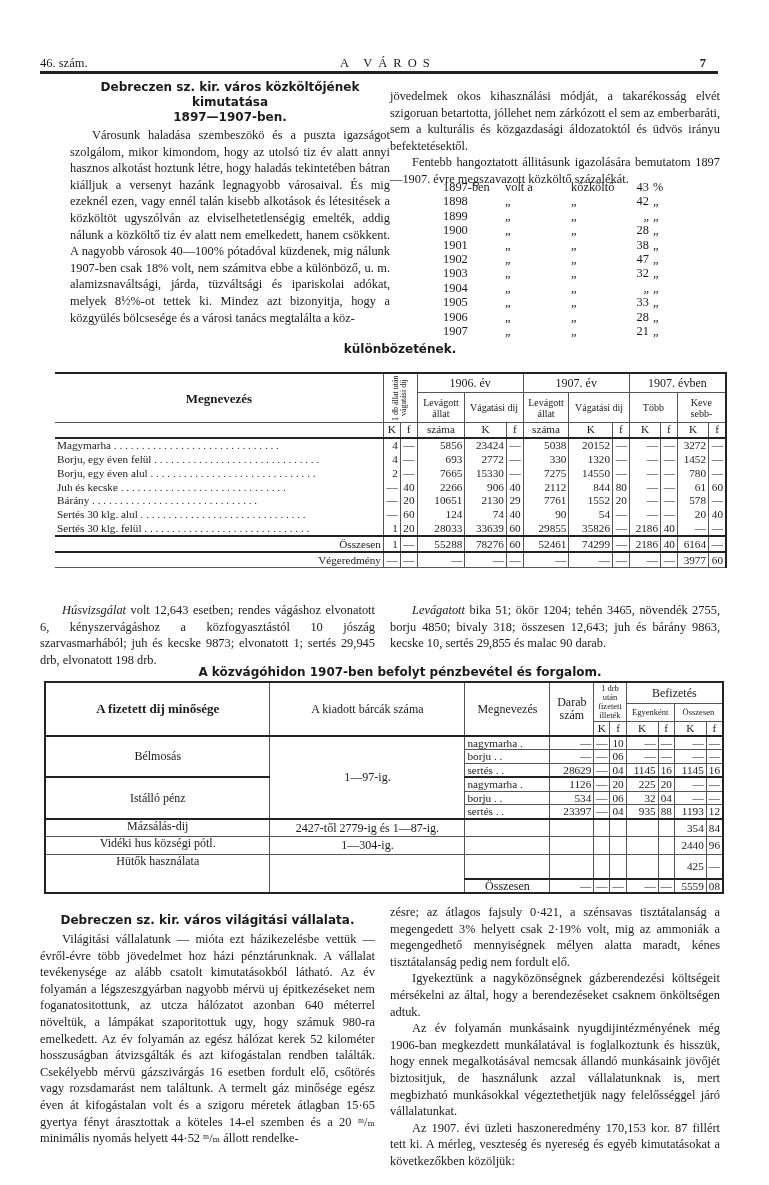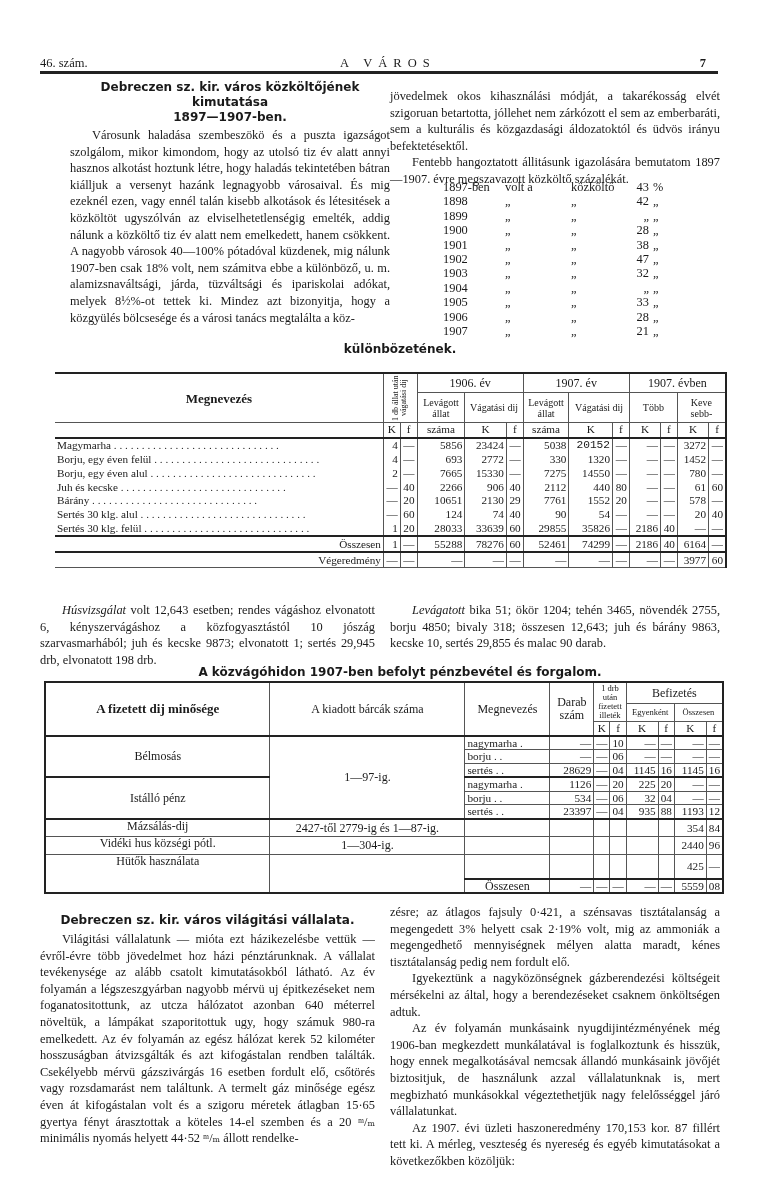--- a/index.html
+++ b/index.html
@@ -194,21 +194,21 @@
     </tbody>
       <tbody id="t1body">
         <tr>
           <td class="lbl" style="border-left: none; border-top: 2.5px solid rgb(34, 34, 34); border-bottom: none;">Magymarha  .  .  .  .  .  .  .  .  .  .  .  .  .  .  .  .  .  .  .  .  .  .  .  .  .  .  .  .  .  . </td>
           <td class="num" style="border-top: 2.5px solid rgb(34, 34, 34); border-bottom: none;">4</td>
           <td class="num" style="border-top: 2.5px solid rgb(34, 34, 34); border-bottom: none;">—</td>
           <td class="num" style="border-top: 2.5px solid rgb(34, 34, 34); border-bottom: none;">5856</td>
           <td class="num" style="border-top: 2.5px solid rgb(34, 34, 34); border-bottom: none;">23424</td>
           <td class="num" style="border-top: 2.5px solid rgb(34, 34, 34); border-bottom: none;">—</td>
           <td class="num" style="border-top: 2.5px solid rgb(34, 34, 34); border-bottom: none;">5038</td>
-          <td class="num" style="border-top: 2.5px solid rgb(34, 34, 34); border-bottom: none; font-family: Liberation Mono, monospace;">20152</td>
+          <td class="num" style="border-top: 2.5px solid rgb(34, 34, 34); border-bottom: none;">20152</td>
           <td class="num" style="border-top: 2.5px solid rgb(34, 34, 34); border-bottom: none;">—</td>
           <td class="num" style="border-top: 2.5px solid rgb(34, 34, 34); border-bottom: none;">—</td>
           <td class="num" style="border-top: 2.5px solid rgb(34, 34, 34); border-bottom: none;">—</td>
           <td class="num" style="border-top: 2.5px solid rgb(34, 34, 34); border-bottom: none;">3272</td>
           <td class="num" style="border-top: 2.5px solid rgb(34, 34, 34); border-bottom: none;">—</td>
         </tr>
         <tr>
           <td class="lbl" style="border-left: none; border-bottom: none; border-top: none;">Borju, egy éven felül  .  .  .  .  .  .  .  .  .  .  .  .  .  .  .  .  .  .  .  .  .  .  .  .  .  .  .  .  .  . </td>
           <td class="num" style="border-top: none; border-bottom: none;">4</td>
           <td class="num" style="border-top: none; border-bottom: none;">—</td>
@@ -239,21 +239,21 @@
           <td class="num" style="border-top: none; border-bottom: none;">—</td>
         </tr>
         <tr>
           <td class="lbl" style="border-left: none; border-bottom: none; border-top: none;">Juh és kecske  .  .  .  .  .  .  .  .  .  .  .  .  .  .  .  .  .  .  .  .  .  .  .  .  .  .  .  .  .  . </td>
           <td class="num" style="border-top: none; border-bottom: none;">—</td>
           <td class="num" style="border-top: none; border-bottom: none;">40</td>
           <td class="num" style="border-top: none; border-bottom: none;">2266</td>
           <td class="num" style="border-top: none; border-bottom: none;">906</td>
           <td class="num" style="border-top: none; border-bottom: none;">40</td>
           <td class="num" style="border-top: none; border-bottom: none;">2112</td>
-          <td class="num" style="border-top: none; border-bottom: none;">440</td>
+          <td class="num" style="border-top: none; border-bottom: none;">844</td>
           <td class="num" style="border-top: none; border-bottom: none;">80</td>
           <td class="num" style="border-top: none; border-bottom: none;">—</td>
           <td class="num" style="border-top: none; border-bottom: none;">—</td>
           <td class="num" style="border-top: none; border-bottom: none;">61</td>
           <td class="num" style="border-top: none; border-bottom: none;">60</td>
         </tr>
         <tr>
           <td class="lbl" style="border-left: none; border-bottom: none; border-top: none;">Bárány  .  .  .  .  .  .  .  .  .  .  .  .  .  .  .  .  .  .  .  .  .  .  .  .  .  .  .  .  .  . </td>
           <td class="num" style="border-top: none; border-bottom: none;">—</td>
           <td class="num" style="border-top: none; border-bottom: none;">20</td>

